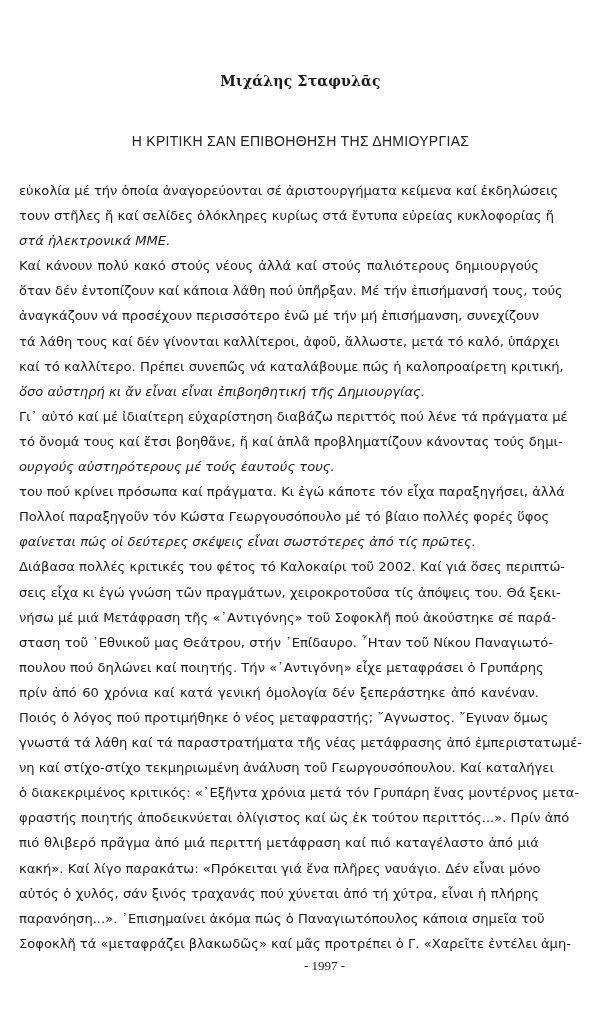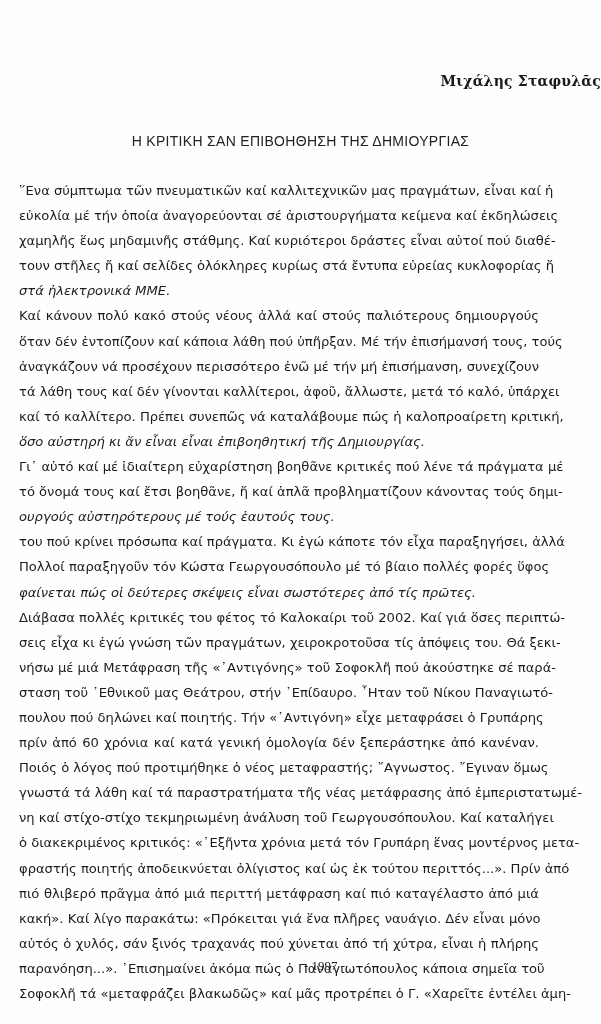--- a/index.html
+++ b/index.html
@@ -1,19 +1,19 @@
 <!DOCTYPE html>
 <html><head>
   <meta charset="utf-8">
   <style>
     html, body { margin: 0; padding: 0; background: #ffffff; }
     body { width: 601px; height: 1024px; position: relative; overflow: hidden; color: #1a1a1a; }
     .page { position: absolute; left: 0; top: 0; width: 601px; height: 1024px; background: #fefefe; }
     .author {
-      position: absolute; top: 73px; left: 0; width: 601px; text-align: right;
+      position: absolute; top: 73px; left: 0; width: 601px; text-align: center;
       font-family: "DejaVu Serif", serif; font-weight: bold; font-size: 14px; letter-spacing: 0.2px;
     }
     .title {
       position: absolute; top: 133px; left: 0; width: 601px; text-align: center;
       font-family: "Liberation Sans", sans-serif; font-size: 14px; letter-spacing: 0.3px; color: #222;
     }
     .body-text {
       position: absolute; top: 178px; left: 19px; width: 520px;
       font-family: "DejaVu Sans", sans-serif; font-size: 13.1px; line-height: 25.1px; color: #1c1c1c;
     }
@@ -26,36 +26,34 @@
   </style>
 </head>
 <body>
 
 <div class="page">
   <div class="author">Μιχάλης Σταφυλᾶς</div>
   <div class="title">Η ΚΡΙΤΙΚΗ ΣΑΝ ΕΠΙΒΟΗΘΗΣΗ ΤΗΣ ΔΗΜΙΟΥΡΓΙΑΣ</div>
 
   <div class="body-text">
     <div>
-      <span class="line">῞Ενα σύμπτωμα τῶν πνευματικῶν καί καλλιτεχνικῶν μας πραγμάτων, εἶναι καί ἡ</span>
       <span class="line">εὐκολία μέ τήν ὁποία ἀναγορεύονται σέ ἀριστουργήματα κείμενα καί ἐκδηλώσεις</span>
-      <span class="line">χαμηλῆς ἕως μηδαμινῆς στάθμης. Καί κυριότεροι δράστες εἶναι αὐτοί πού διαθέ-</span>
       <span class="line">τουν στῆλες ἤ καί σελίδες ὁλόκληρες κυρίως στά ἔντυπα εὐρείας κυκλοφορίας ἤ</span>
       <span class="line last">στά ἠλεκτρονικά ΜΜΕ.</span>
     </div>
     <div>
       <span class="line">Καί κάνουν πολύ κακό στούς νέους ἀλλά καί στούς παλιότερους δημιουργούς</span>
       <span class="line">ὅταν δέν ἐντοπίζουν καί κάποια λάθη πού ὑπῆρξαν. Μέ τήν ἐπισήμανσή τους, τούς</span>
       <span class="line">ἀναγκάζουν νά προσέχουν περισσότερο ἐνῶ μέ τήν μή ἐπισήμανση, συνεχίζουν</span>
       <span class="line">τά λάθη τους καί δέν γίνονται καλλίτεροι, ἀφοῦ, ἄλλωστε, μετά τό καλό, ὑπάρχει</span>
       <span class="line">καί τό καλλίτερο. Πρέπει συνεπῶς νά καταλάβουμε πώς ἡ καλοπροαίρετη κριτική,</span>
       <span class="line last">ὅσο αὐστηρή κι ἄν εἶναι εἶναι ἐπιβοηθητική τῆς Δημιουργίας.</span>
     </div>
     <div>
-      <span class="line">Γι᾽ αὐτό καί μέ ἰδιαίτερη εὐχαρίστηση βοηθᾶνε κριτικές πού λένε τά πράγματα μέ</span>
+      <span class="line">Γι᾽ αὐτό καί μέ ἰδιαίτερη εὐχαρίστηση διαβάζω περιττός πού λένε τά πράγματα μέ</span>
       <span class="line">τό ὄνομά τους καί ἔτσι βοηθᾶνε, ἤ καί ἁπλᾶ προβληματίζουν κάνοντας τούς δημι-</span>
       <span class="line last">ουργούς αὐστηρότερους μέ τούς ἑαυτούς τους.</span>
     </div>
     <div>
       <span class="line">του πού κρίνει πρόσωπα καί πράγματα. Κι ἐγώ κάποτε τόν εἶχα παραξηγήσει, ἀλλά</span>
       <span class="line">Πολλοί παραξηγοῦν τόν Κώστα Γεωργουσόπουλο μέ τό βίαιο πολλές φορές ὕφος</span>
       <span class="line last">φαίνεται πώς οἱ δεύτερες σκέψεις εἶναι σωστότερες ἀπό τίς πρῶτες.</span>
     </div>
     <div>
       <span class="line">Διάβασα πολλές κριτικές του φέτος τό Καλοκαίρι τοῦ 2002. Καί γιά ὅσες περιπτώ-</span>

